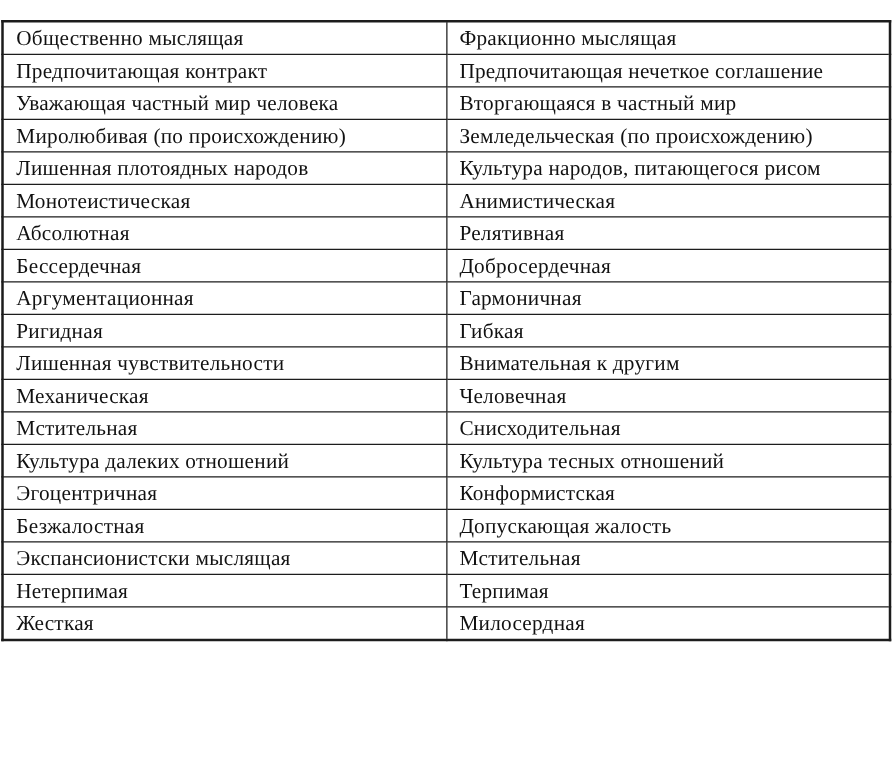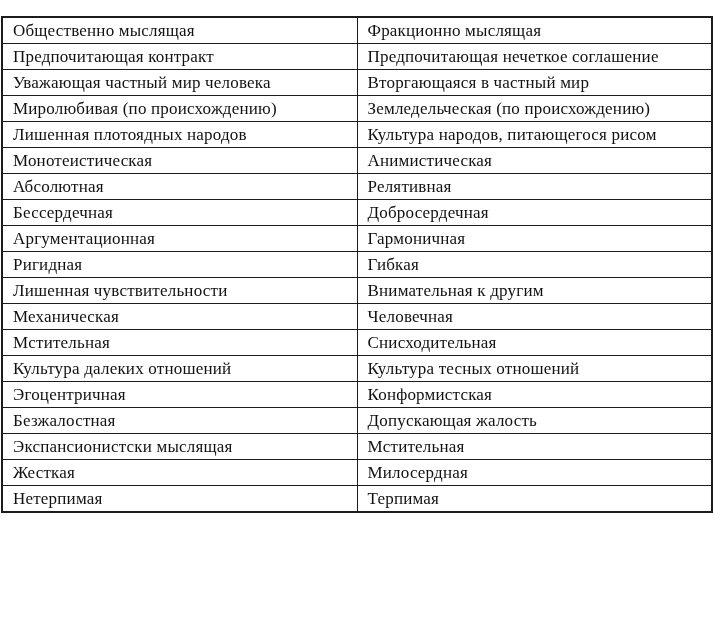--- a/index.html
+++ b/index.html
@@ -109,22 +109,22 @@
         </tr>
         <tr>
           <td>Безжалостная</td>
           <td>Допускающая жалость</td>
         </tr>
         <tr>
           <td>Экспансионистски мыслящая</td>
           <td>Мстительная</td>
         </tr>
         <tr>
+          <td>Нетерпимая</td>
+          <td>Терпимая</td>
+        </tr>
+        <tr>
           <td>Жесткая</td>
           <td>Милосердная</td>
-        </tr>
-        <tr>
-          <td>Нетерпимая</td>
-          <td>Терпимая</td>
         </tr>
       </tbody>
   </table>
 </div>
 
 </body></html>

